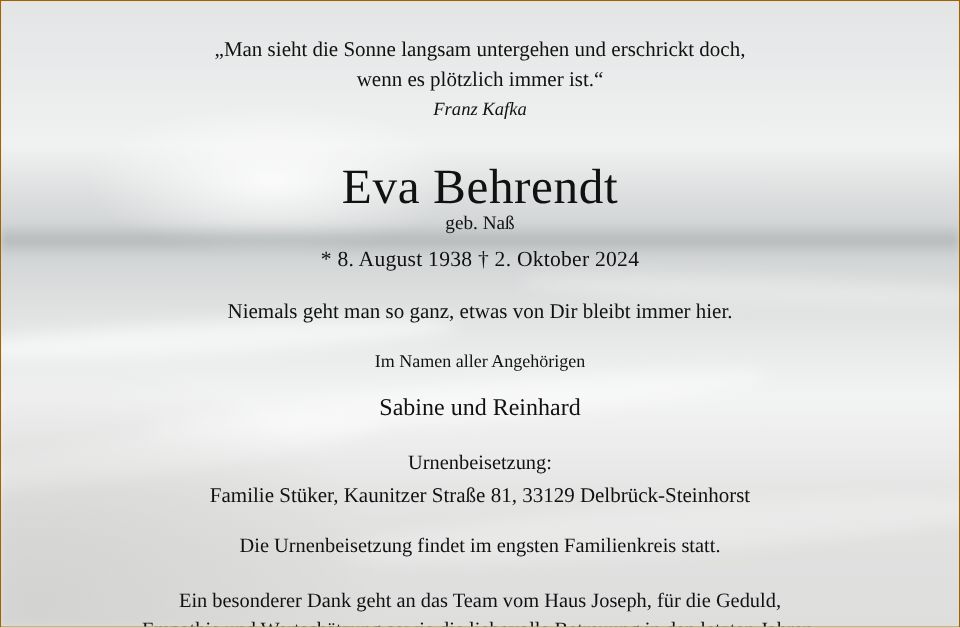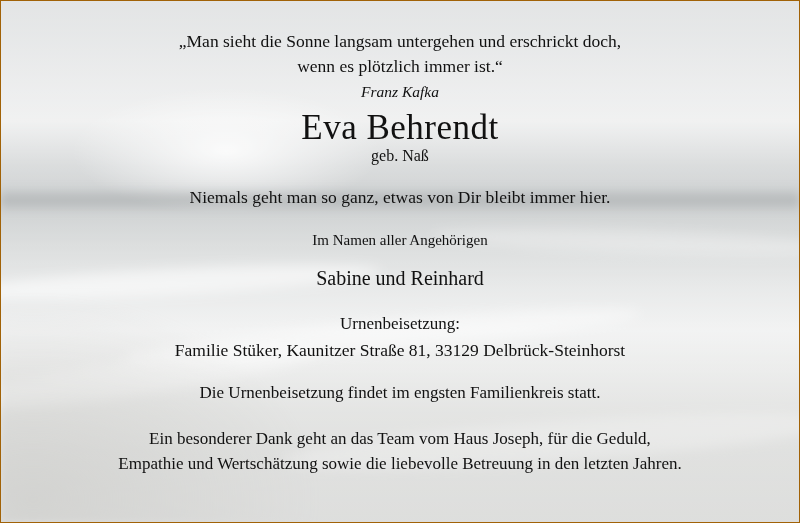--- a/index.html
+++ b/index.html
@@ -84,23 +84,23 @@
   .quote-line {
     font-size: 17.5px;
     line-height: 1.42;
   }
   .quote-author {
     font-style: italic;
     font-size: 15.5px;
     margin-top: 4px;
   }
   .name {
-    font-size: 35px;
+    font-size: 41px;
     letter-spacing: 0.5px;
-    margin-top: 8px;
+    margin-top: 32px;
     line-height: 1.1;
   }
   .born-name {
     font-size: 16px;
     margin-top: 0;
   }
   .dates {
     font-size: 18px;
     margin-top: 10px;
     letter-spacing: 0.2px;
@@ -152,20 +152,21 @@
   </div>
 
   <div class="content">
 
     <div class="quote-line">„Man sieht die Sonne langsam untergehen und erschrickt doch,</div>
     <div class="quote-line">wenn es plötzlich immer ist.“</div>
     <div class="quote-author">Franz Kafka</div>
 
     <div class="name">Eva Behrendt</div>
     <div class="born-name">geb. Naß</div>
+    <div class="dates">* 8. August 1938   † 2. Oktober 2024</div>
 
     <div class="verse">Niemals geht man so ganz, etwas von Dir bleibt immer hier.</div>
 
     <div class="behalf">Im Namen aller Angehörigen</div>
     <div class="family">Sabine und Reinhard</div>
 
     <div class="addr-label">Urnenbeisetzung:</div>
     <div class="addr-line">Familie Stüker, Kaunitzer Straße 81, 33129 Delbrück-Steinhorst</div>
 
     <div class="burial">Die Urnenbeisetzung findet im engsten Familienkreis statt.</div>

